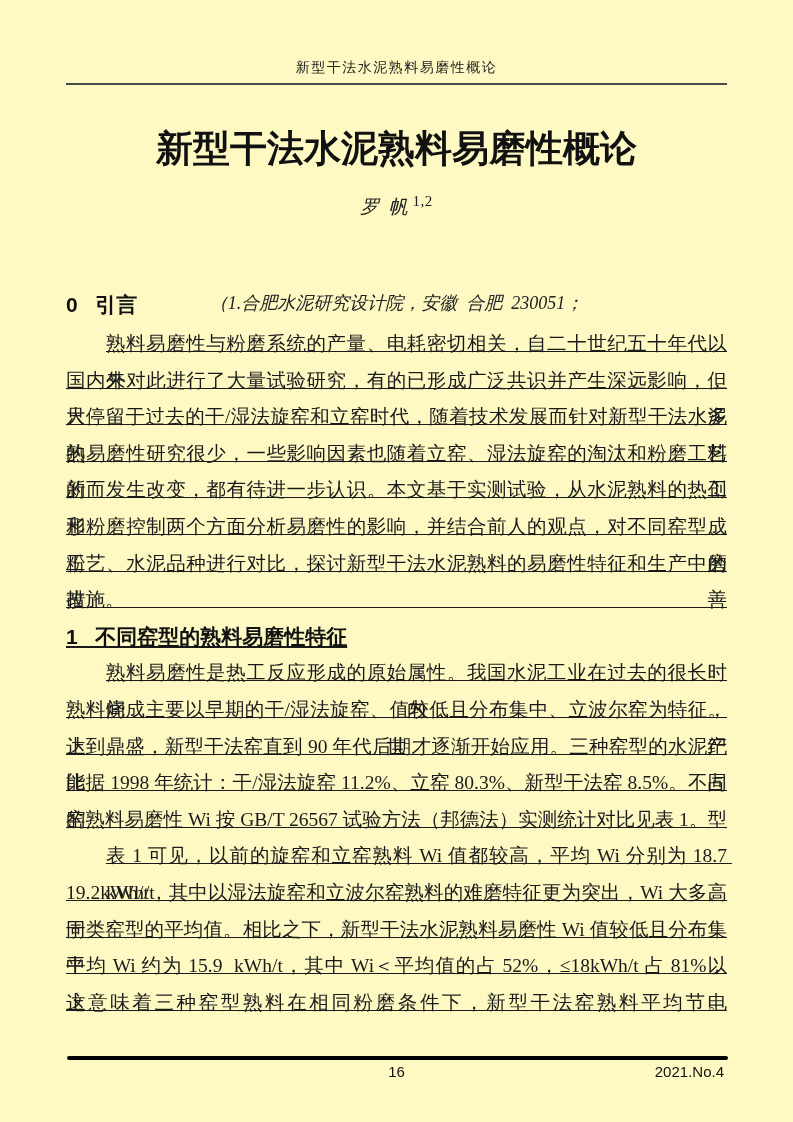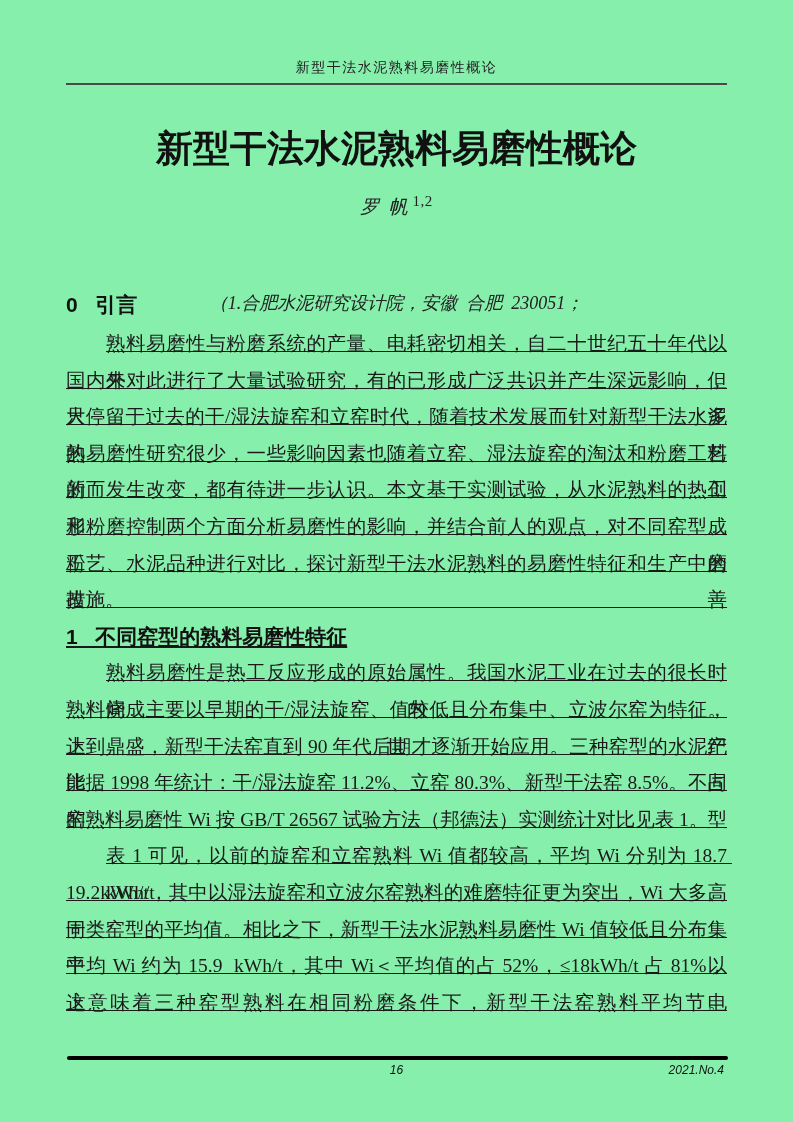--- a/index.html
+++ b/index.html
@@ -4,21 +4,21 @@
 <style>
   * { margin: 0; padding: 0; box-sizing: border-box; }
   html, body { width: 793px; height: 1122px; }
   body {
     position: relative;
     background: #ffffff;
     color: #1a1a1a;
     font-family: "Liberation Serif", "DejaVu Serif", serif;
     overflow: hidden;
   }
-  .page { position: absolute; inset: 0; background: #86efac; }
+  .page { position: absolute; inset: 0; background: #fef9c3; }
 
   .running-header {
     position: absolute; top: 59px; left: 0; width: 793px;
     text-align: center; font-size: 14px; letter-spacing: 1.5px; color: #222;
   }
   .header-rule {
     position: absolute; top: 83px; left: 66px; width: 661px; height: 2px;
     background: #4a4a4a;
   }
 
@@ -61,21 +61,21 @@
   .line.last { text-align-last: left; }
   .heading-row { height: 36.6px; line-height: 36.6px; }
 
   .footer-rule {
     position: absolute; top: 1056px; left: 67px; width: 661px; height: 4px;
     background: #000; border-radius: 2px;
   }
   .footer-text {
     position: absolute; top: 1063px; left: 66px; width: 661px; height: 20px;
     font-family: "Liberation Sans", "DejaVu Sans", sans-serif;
-    font-size: 12px; color: #111; font-style: italic;
+    font-size: 15px; color: #111;
   }
   .footer-page { position: absolute; left: 0; width: 100%; text-align: center; }
   .footer-issue { position: absolute; right: 3px; }
 </style>
 </head>
 <body>
 
 <div class="page">
 
   <div class="running-header">新型干法水泥熟料易磨性概论</div>

